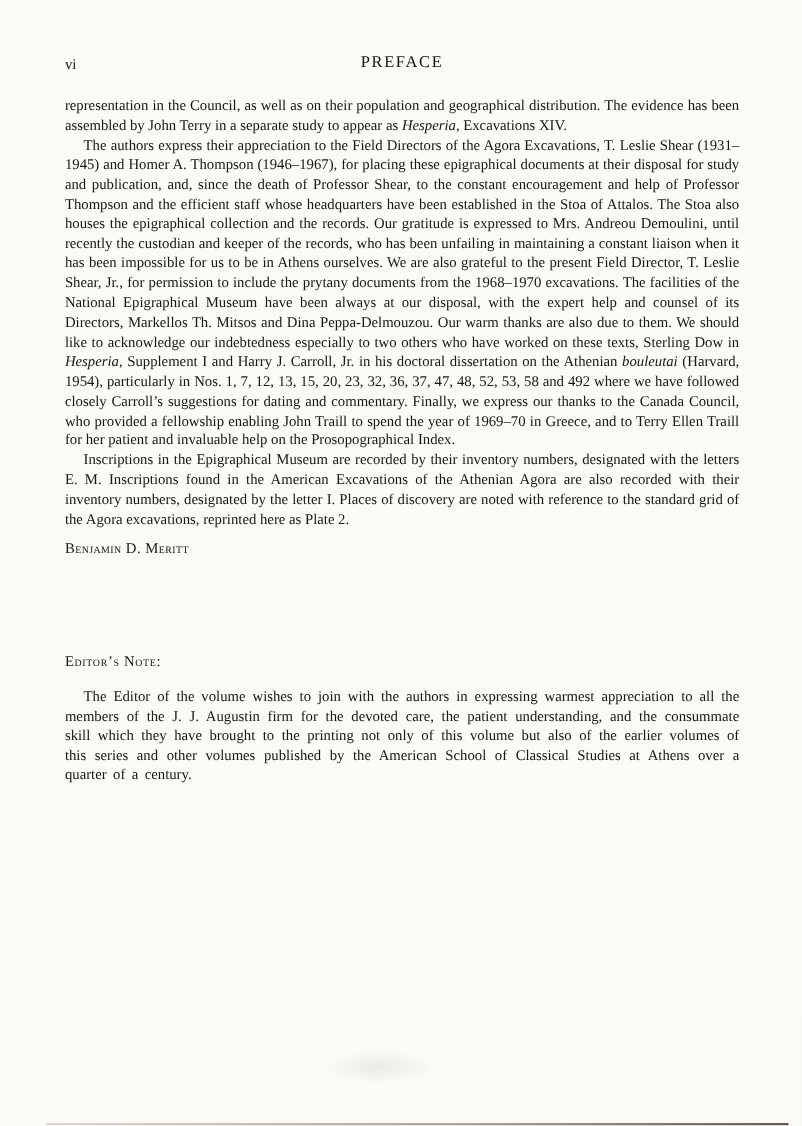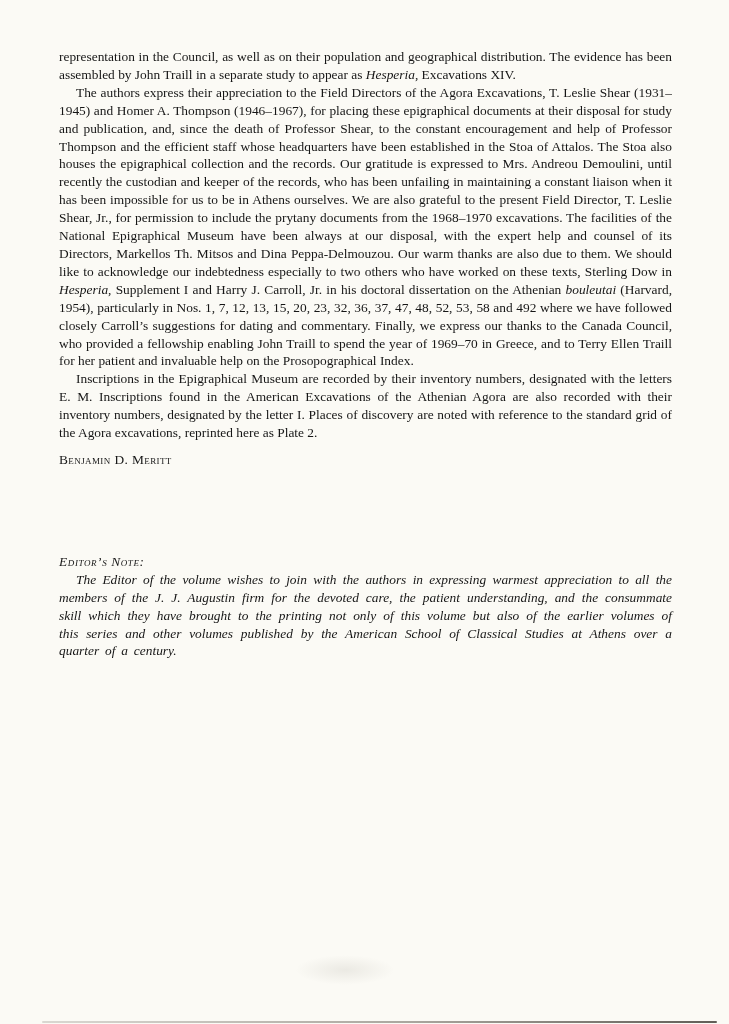--- a/index.html
+++ b/index.html
@@ -58,26 +58,26 @@
     font-variant: small-caps;
     letter-spacing: 0.4px;
   }
   .signature-name { line-height: 18px; }
 
   .date-line {
     margin-top: 5px;
     padding-left: 28px;
   }
 
-  .editors-note { margin-top: 84px; font-style: italic; }
+  .editors-note { margin-top: 84px; }
   .note-heading {
     font-variant: small-caps;
     letter-spacing: 0.6px;
   }
-  .note-body { }
+  .note-body { margin-top: 14px; }
   .note-body .para { word-spacing: 2.5px; }
   .note-signature {
     margin-top: 13px;
     padding-right: 34px;
     text-align: right;
     word-spacing: 2px;
   }
 
   .smudge {
     position: absolute;
@@ -101,23 +101,27 @@
       rgba(45,42,34,0.75));
     pointer-events: none;
   }
 </style>
 </head>
 <body>
 
 <div class="page">
   <div class="content">
 
+    <header class="page-header">
+      <span class="page-number">vi</span>
+      <h1 class="page-title">PREFACE</h1>
+    </header>
 
     <section class="preface-body">
-        <p class="para"><span>representation in the Council, as well as on their population and geographical distribution. The evidence has been assembled by John Traill in a separate study to appear as </span><em>Hesperia</em><span>, Excavations XIV.</span></p>
+        <p class="para"><span>representation in the Council, as well as on their population and geographical distribution. The evidence has been assembled by John Terry in a separate study to appear as </span><em>Hesperia</em><span>, Excavations XIV.</span></p>
         <p class="para indent"><span>The authors express their appreciation to the Field Directors of the Agora Excavations, T. Leslie Shear (1931–1945) and Homer A. Thompson (1946–1967), for placing these epigraphical documents at their disposal for study and publication, and, since the death of Professor Shear, to the constant encouragement and help of Professor Thompson and the efficient staff whose headquarters have been established in the Stoa of Attalos. The Stoa also houses the epigraphical collection and the records. Our gratitude is expressed to Mrs. Andreou Demoulini, until recently the custodian and keeper of the records, who has been unfailing in maintaining a constant liaison when it has been impossible for us to be in Athens ourselves. We are also grateful to the present Field Director, T. Leslie Shear, Jr., for permission to include the prytany documents from the 1968–1970 excavations. The facilities of the National Epigraphical Museum have been always at our disposal, with the expert help and counsel of its Directors, Markellos Th. Mitsos and Dina Peppa-Delmouzou. Our warm thanks are also due to them. We should like to acknowledge our indebtedness especially to two others who have worked on these texts, Sterling Dow in </span><em>Hesperia</em><span>, Supplement I and Harry J. Carroll, Jr. in his doctoral dissertation on the Athenian </span><em>bouleutai</em><span> (Harvard, 1954), particularly in Nos. 1, 7, 12, 13, 15, 20, 23, 32, 36, 37, 47, 48, 52, 53, 58 and 492 where we have followed closely Carroll’s suggestions for dating and commentary. Finally, we express our thanks to the Canada Council, who provided a fellowship enabling John Traill to spend the year of 1969–70 in Greece, and to Terry Ellen Traill for her patient and invaluable help on the Prosopographical Index.</span></p>
         <p class="para indent"><span>Inscriptions in the Epigraphical Museum are recorded by their inventory numbers, designated with the letters E. M. Inscriptions found in the American Excavations of the Athenian Agora are also recorded with their inventory numbers, designated by the letter I. Places of discovery are noted with reference to the standard grid of the Agora excavations, reprinted here as Plate 2.</span></p>
       </section>
 
     <div class="signature-block">
       <div class="signature-name">Benjamin D. Meritt</div>
     </div>
 
 
     <section class="editors-note">

